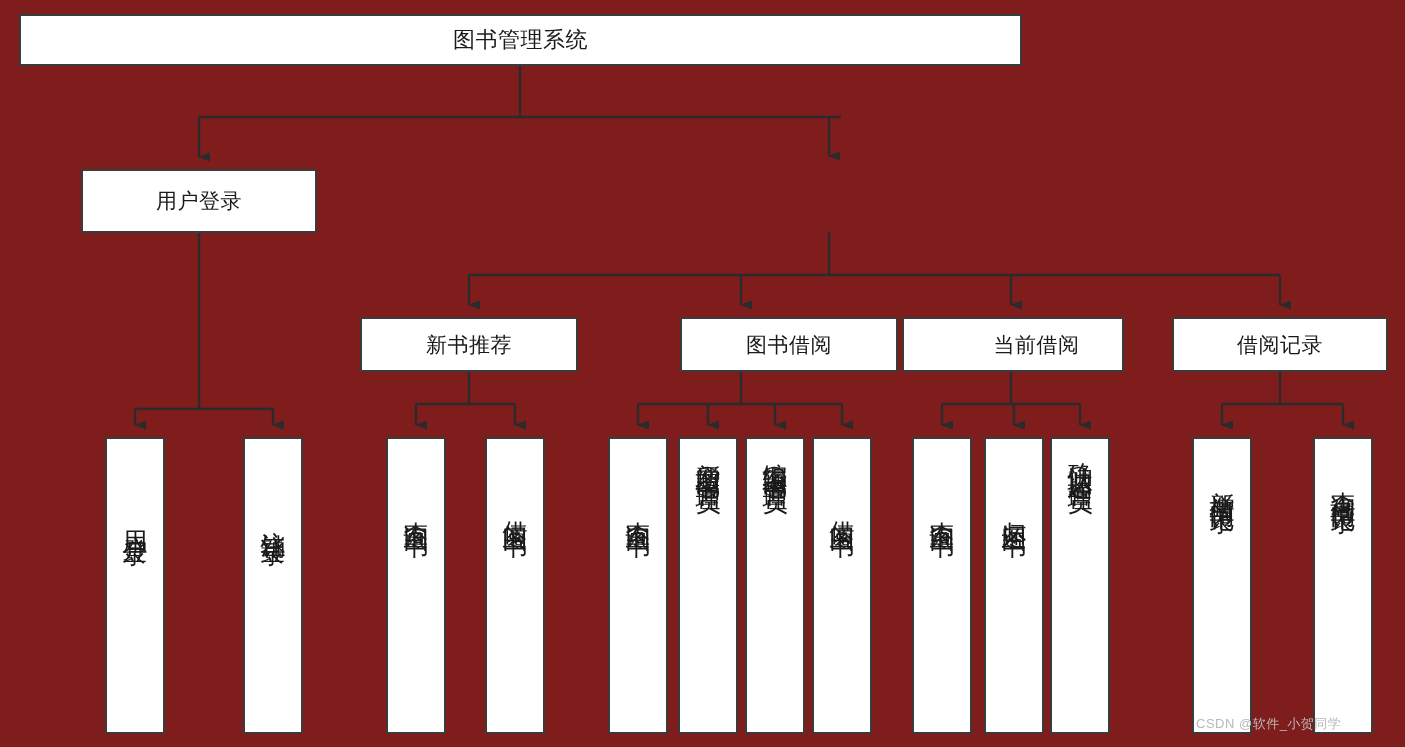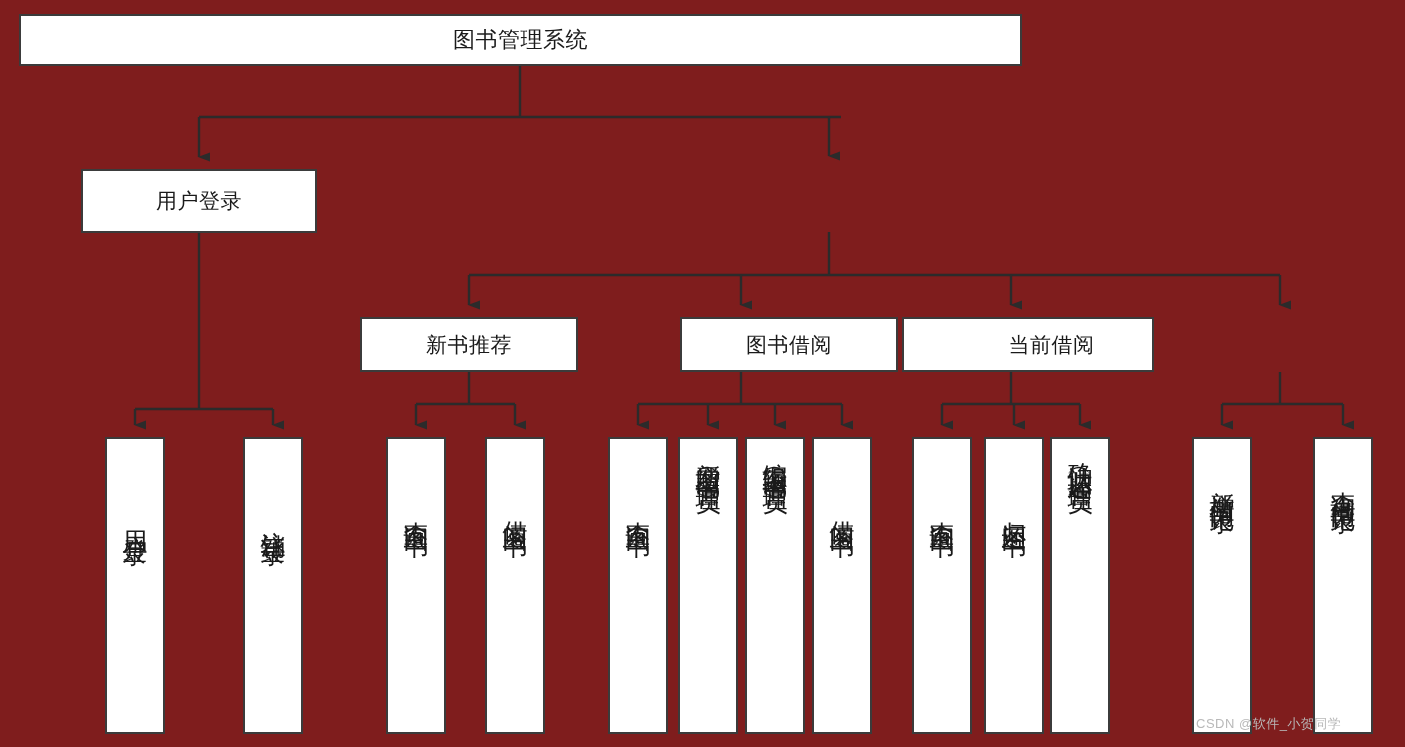--- a/index.html
+++ b/index.html
@@ -135,22 +135,25 @@
   <div class="node horiz" style="left:81px; top:169px; width:236px; height:64px;">
     <span class="label">用户登录</span>
   </div>
 
   <div class="node horiz" style="left:360px; top:317px; width:218px; height:55px;">
     <span class="label">新书推荐</span>
   </div>
   <div class="node horiz" style="left:632px; top:317px; width:218px; height:55px;margin-left:48px;">
     <span class="label">图书借阅</span>
   </div>
-  <div class="node horiz" style="left:902px; top:317px; width:252px; height:55px;padding-left:47px;">
+  <div class="node horiz" style="left:902px; top:317px; width:222px; height:55px;padding-left:47px;">
     <span class="label">当前借阅</span>
+  </div>
+  <div class="node horiz" style="left:1172px; top:317px; width:216px; height:55px;">
+    <span class="label">借阅记录</span>
   </div>
 
   <div class="node vert" style="left:105px; top:437px; width:60px; height:297px;">
     <span class="label" style="margin-top:72px;">用户登录</span>
   </div>
   <div class="node vert" style="left:243px; top:437px; width:60px; height:297px;">
     <span class="label" style="margin-top:72px;">注销登录</span>
   </div>
   <div class="node vert" style="left:386px; top:437px; width:60px; height:297px;">
     <span class="label" style="margin-top:62px;">查询图书</span>

